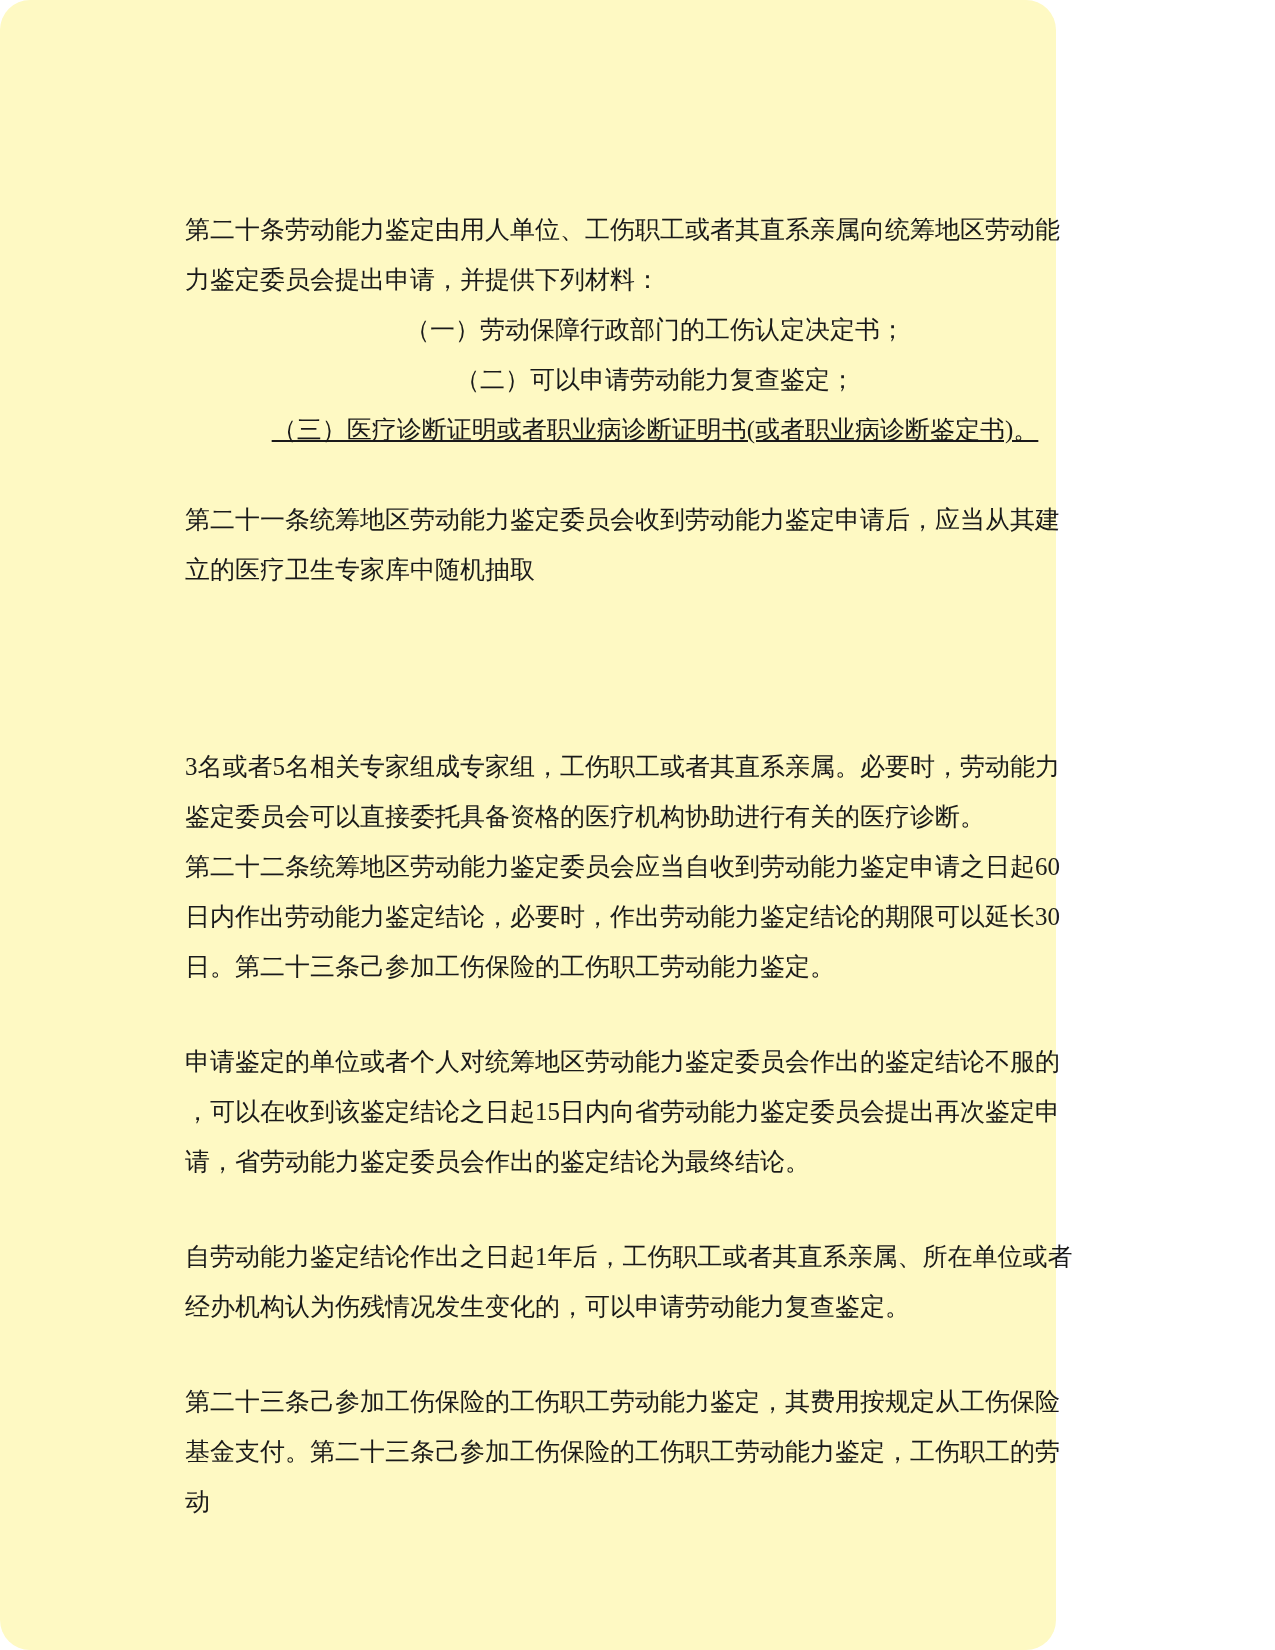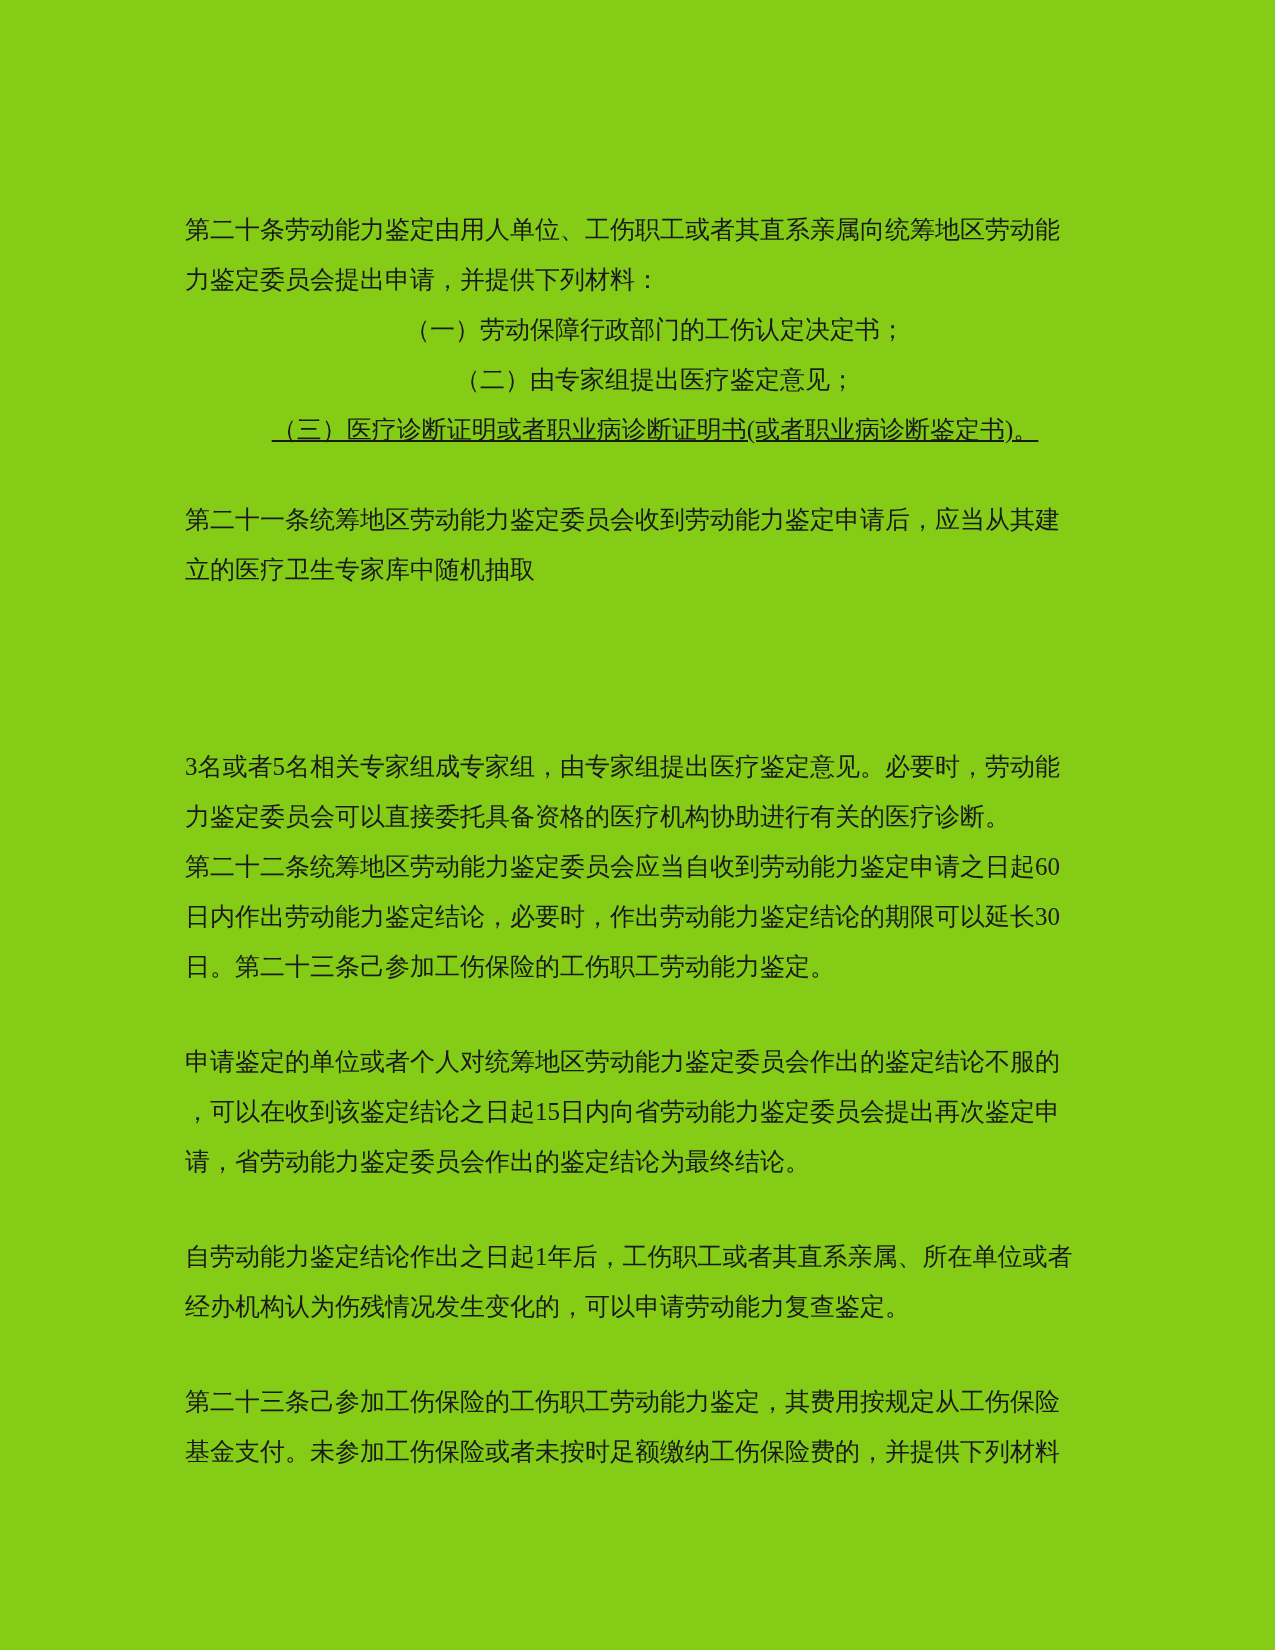--- a/index.html
+++ b/index.html
@@ -7,24 +7,25 @@
     padding: 0;
     background: #ffffff;
   }
   body {
     width: 1275px;
     height: 1650px;
     overflow: hidden;
   }
   .page {
     box-sizing: border-box;
-    width: 1275px;
+    width: 1056px;
     height: 1650px;
     padding: 205px 0 0 185px;
-    background: #84cc16;
+    background: #fef9c3;
+    border-radius: 30px;
   }
   .para {
     width: 895px;
     margin: 0;
     font-family: "Liberation Serif", "DejaVu Serif", serif;
     font-size: 25px;
     line-height: 50px;
     color: #1a1a1a;
     text-align: left;
     word-break: break-all;
@@ -39,21 +40,21 @@
   .gap-sm { margin-bottom: 40px; text-decoration: underline; }
   .gap-md { margin-bottom: 45px; }
   .gap-xl { margin-bottom: 147px; }
 </style>
 </head>
 <body style="background: rgb(255, 255, 255);">
 
 <div class="page">
   <p class="para" style="color: rgb(26, 26, 26);">第二十条劳动能力鉴定由用人单位、工伤职工或者其直系亲属向统筹地区劳动能力鉴定委员会提出申请，并提供下列材料：</p>
   <p class="para indent" style="color: rgb(26, 26, 26);">（一）劳动保障行政部门的工伤认定决定书；</p>
-  <p class="para indent" style="color: rgb(26, 26, 26);">（二）由专家组提出医疗鉴定意见；</p>
+  <p class="para indent" style="color: rgb(26, 26, 26);">（二）可以申请劳动能力复查鉴定；</p>
   <p class="para indent gap-sm" style="color: rgb(26, 26, 26);">（三）医疗诊断证明或者职业病诊断证明书(或者职业病诊断鉴定书)。</p>
   <p class="para gap-xl" style="color: rgb(26, 26, 26);">第二十一条统筹地区劳动能力鉴定委员会收到劳动能力鉴定申请后，应当从其建立的医疗卫生专家库中随机抽取</p>
-  <p class="para" style="color: rgb(26, 26, 26);">3名或者5名相关专家组成专家组，由专家组提出医疗鉴定意见。必要时，劳动能力鉴定委员会可以直接委托具备资格的医疗机构协助进行有关的医疗诊断。</p>
+  <p class="para" style="color: rgb(26, 26, 26);">3名或者5名相关专家组成专家组，工伤职工或者其直系亲属。必要时，劳动能力鉴定委员会可以直接委托具备资格的医疗机构协助进行有关的医疗诊断。</p>
   <p class="para gap-md" style="color: rgb(26, 26, 26);">第二十二条统筹地区劳动能力鉴定委员会应当自收到劳动能力鉴定申请之日起60日内作出劳动能力鉴定结论，必要时，作出劳动能力鉴定结论的期限可以延长30日。第二十三条己参加工伤保险的工伤职工劳动能力鉴定。</p>
   <p class="para gap-md" style="color: rgb(26, 26, 26);">申请鉴定的单位或者个人对统筹地区劳动能力鉴定委员会作出的鉴定结论不服的，可以在收到该鉴定结论之日起15日内向省劳动能力鉴定委员会提出再次鉴定申请，省劳动能力鉴定委员会作出的鉴定结论为最终结论。</p>
   <p class="para gap-md" style="color: rgb(26, 26, 26);">自劳动能力鉴定结论作出之日起1年后，工伤职工或者其直系亲属、所在单位或者经办机构认为伤残情况发生变化的，可以申请劳动能力复查鉴定。</p>
-  <p class="para" style="color: rgb(26, 26, 26);">第二十三条己参加工伤保险的工伤职工劳动能力鉴定，其费用按规定从工伤保险基金支付。未参加工伤保险或者未按时足额缴纳工伤保险费的，并提供下列材料</p>
+  <p class="para" style="color: rgb(26, 26, 26);">第二十三条己参加工伤保险的工伤职工劳动能力鉴定，其费用按规定从工伤保险基金支付。第二十三条己参加工伤保险的工伤职工劳动能力鉴定，工伤职工的劳动</p>
 </div>
 
 </body></html>

